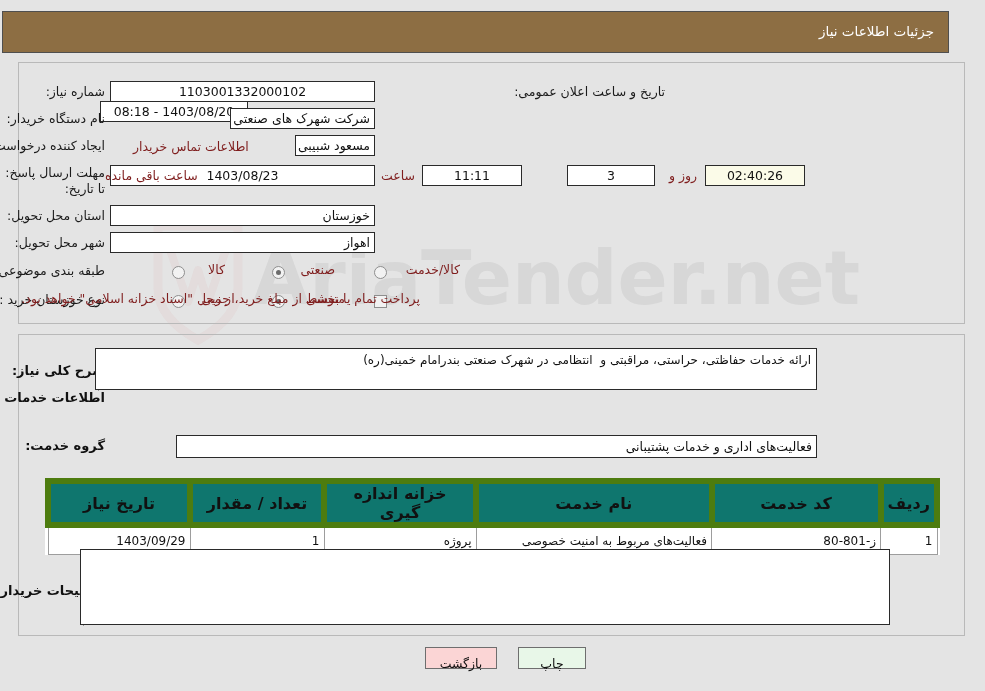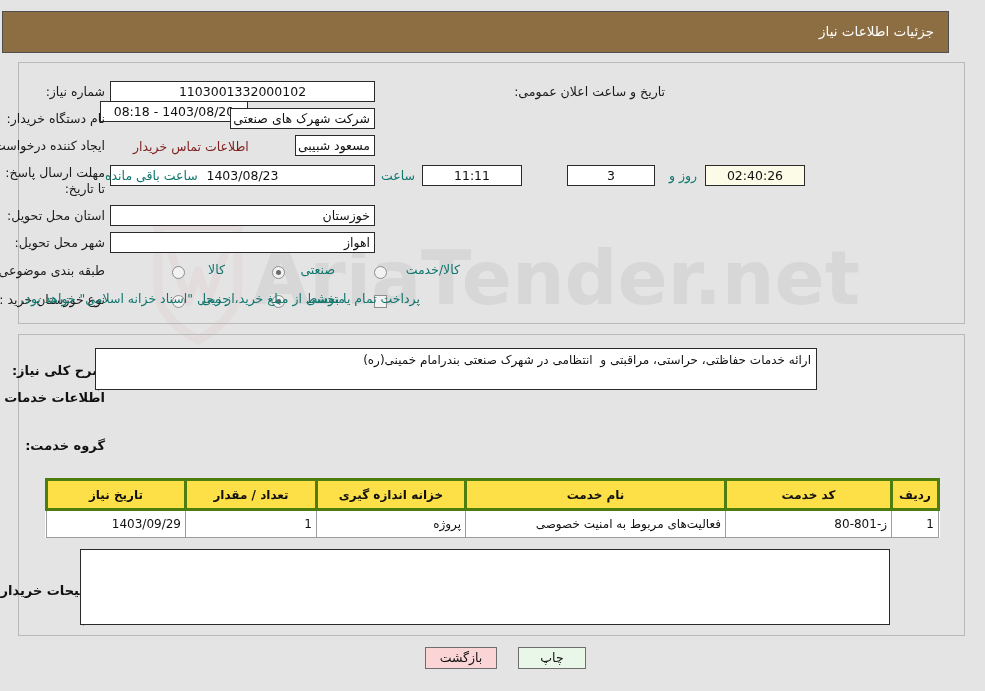--- a/index.html
+++ b/index.html
@@ -95,21 +95,21 @@
     font-size: 12.5px;
     text-decoration: none;
     cursor: pointer;
     white-space: nowrap;
     z-index: 3;
   }
 
   .plain {
     position: absolute;
     font-size: 12.5px;
-    color: #0f766e;
+    color: #7f1d1d;
     white-space: nowrap;
     z-index: 3;
   }
 
   
   .radio {
     position: absolute;
     width: 13px; height: 13px;
     border-radius: 50%;
     border: 1px solid #8e8e8e;
@@ -182,26 +182,26 @@
     position: absolute;
     left: 45px;
     top: 478px;
     width: 895px;
     border-collapse: collapse;
     font-size: 12px;
     z-index: 3;
     background: #ffffff;
   }
   .tbl th {
-    background: #fde047;
-    border: 3px solid #4d7c0f;
+    background: #0f766e;
+    border: 6px solid #4d7c0f;
     font-weight: bold;
     color: #111;
     height: 27px;
-    font-size: 12px;
+    font-size: 16px;
     padding: 0 4px;
   }
   .tbl td {
     background: #ffffff;
     border: 1px solid #9d9d9d;
     color: #111;
     height: 26px;
     font-size: 12px;
     padding: 0 4px;
   }
@@ -212,21 +212,21 @@
     height: 22px;
     border: 1px solid #6e6e6e;
     box-sizing: border-box;
     font-size: 12.5px;
     font-family: "DejaVu Sans", "Liberation Sans", sans-serif;
     color: #111111;
     cursor: pointer;
     text-align: center;
     line-height: 20px;
     z-index: 3;
-    padding: 0;
+    padding: 6px;
   }
   .btn-print { background: #e8f7e8; }
   .btn-back  { background: #fbd5d5; }
 </style>
 </head>
 <body>
 
 <div id="page">
 
   <div class="watermark">
@@ -298,20 +298,21 @@
       <svg width="12" height="12" viewBox="0 0 12 12">
         <line x1="1" y1="11" x2="11" y2="1" stroke="#9a9a9a" stroke-width="1"></line>
         <line x1="1" y1="7" x2="7" y2="1" stroke="#9a9a9a" stroke-width="1"></line>
       </svg>
     </span>
   </div>
 
   <div class="sec-head" style="right:880px; top:390px;">اطلاعات خدمات مورد نیاز</div>
 
   <div class="bold-lbl" style="right:880px; top:438px;">گروه خدمت:</div>
+  <div class="fld right" style="right:168px; top:435px; left:176px; height:23px; line-height:21px;">فعالیت‌های اداری و خدمات پشتیبانی</div>
 
   <table class="tbl">
     <thead>
       <tr>
         <th style="width:36px;">ردیف</th>
         <th style="width:155px;">کد خدمت</th>
         <th>نام خدمت</th>
         <th style="width:138px;">خزانه اندازه گیری</th>
         <th style="width:120px;margin-left:8px;">تعداد / مقدار</th>
         <th style="width:128px;">تاریخ نیاز</th>

